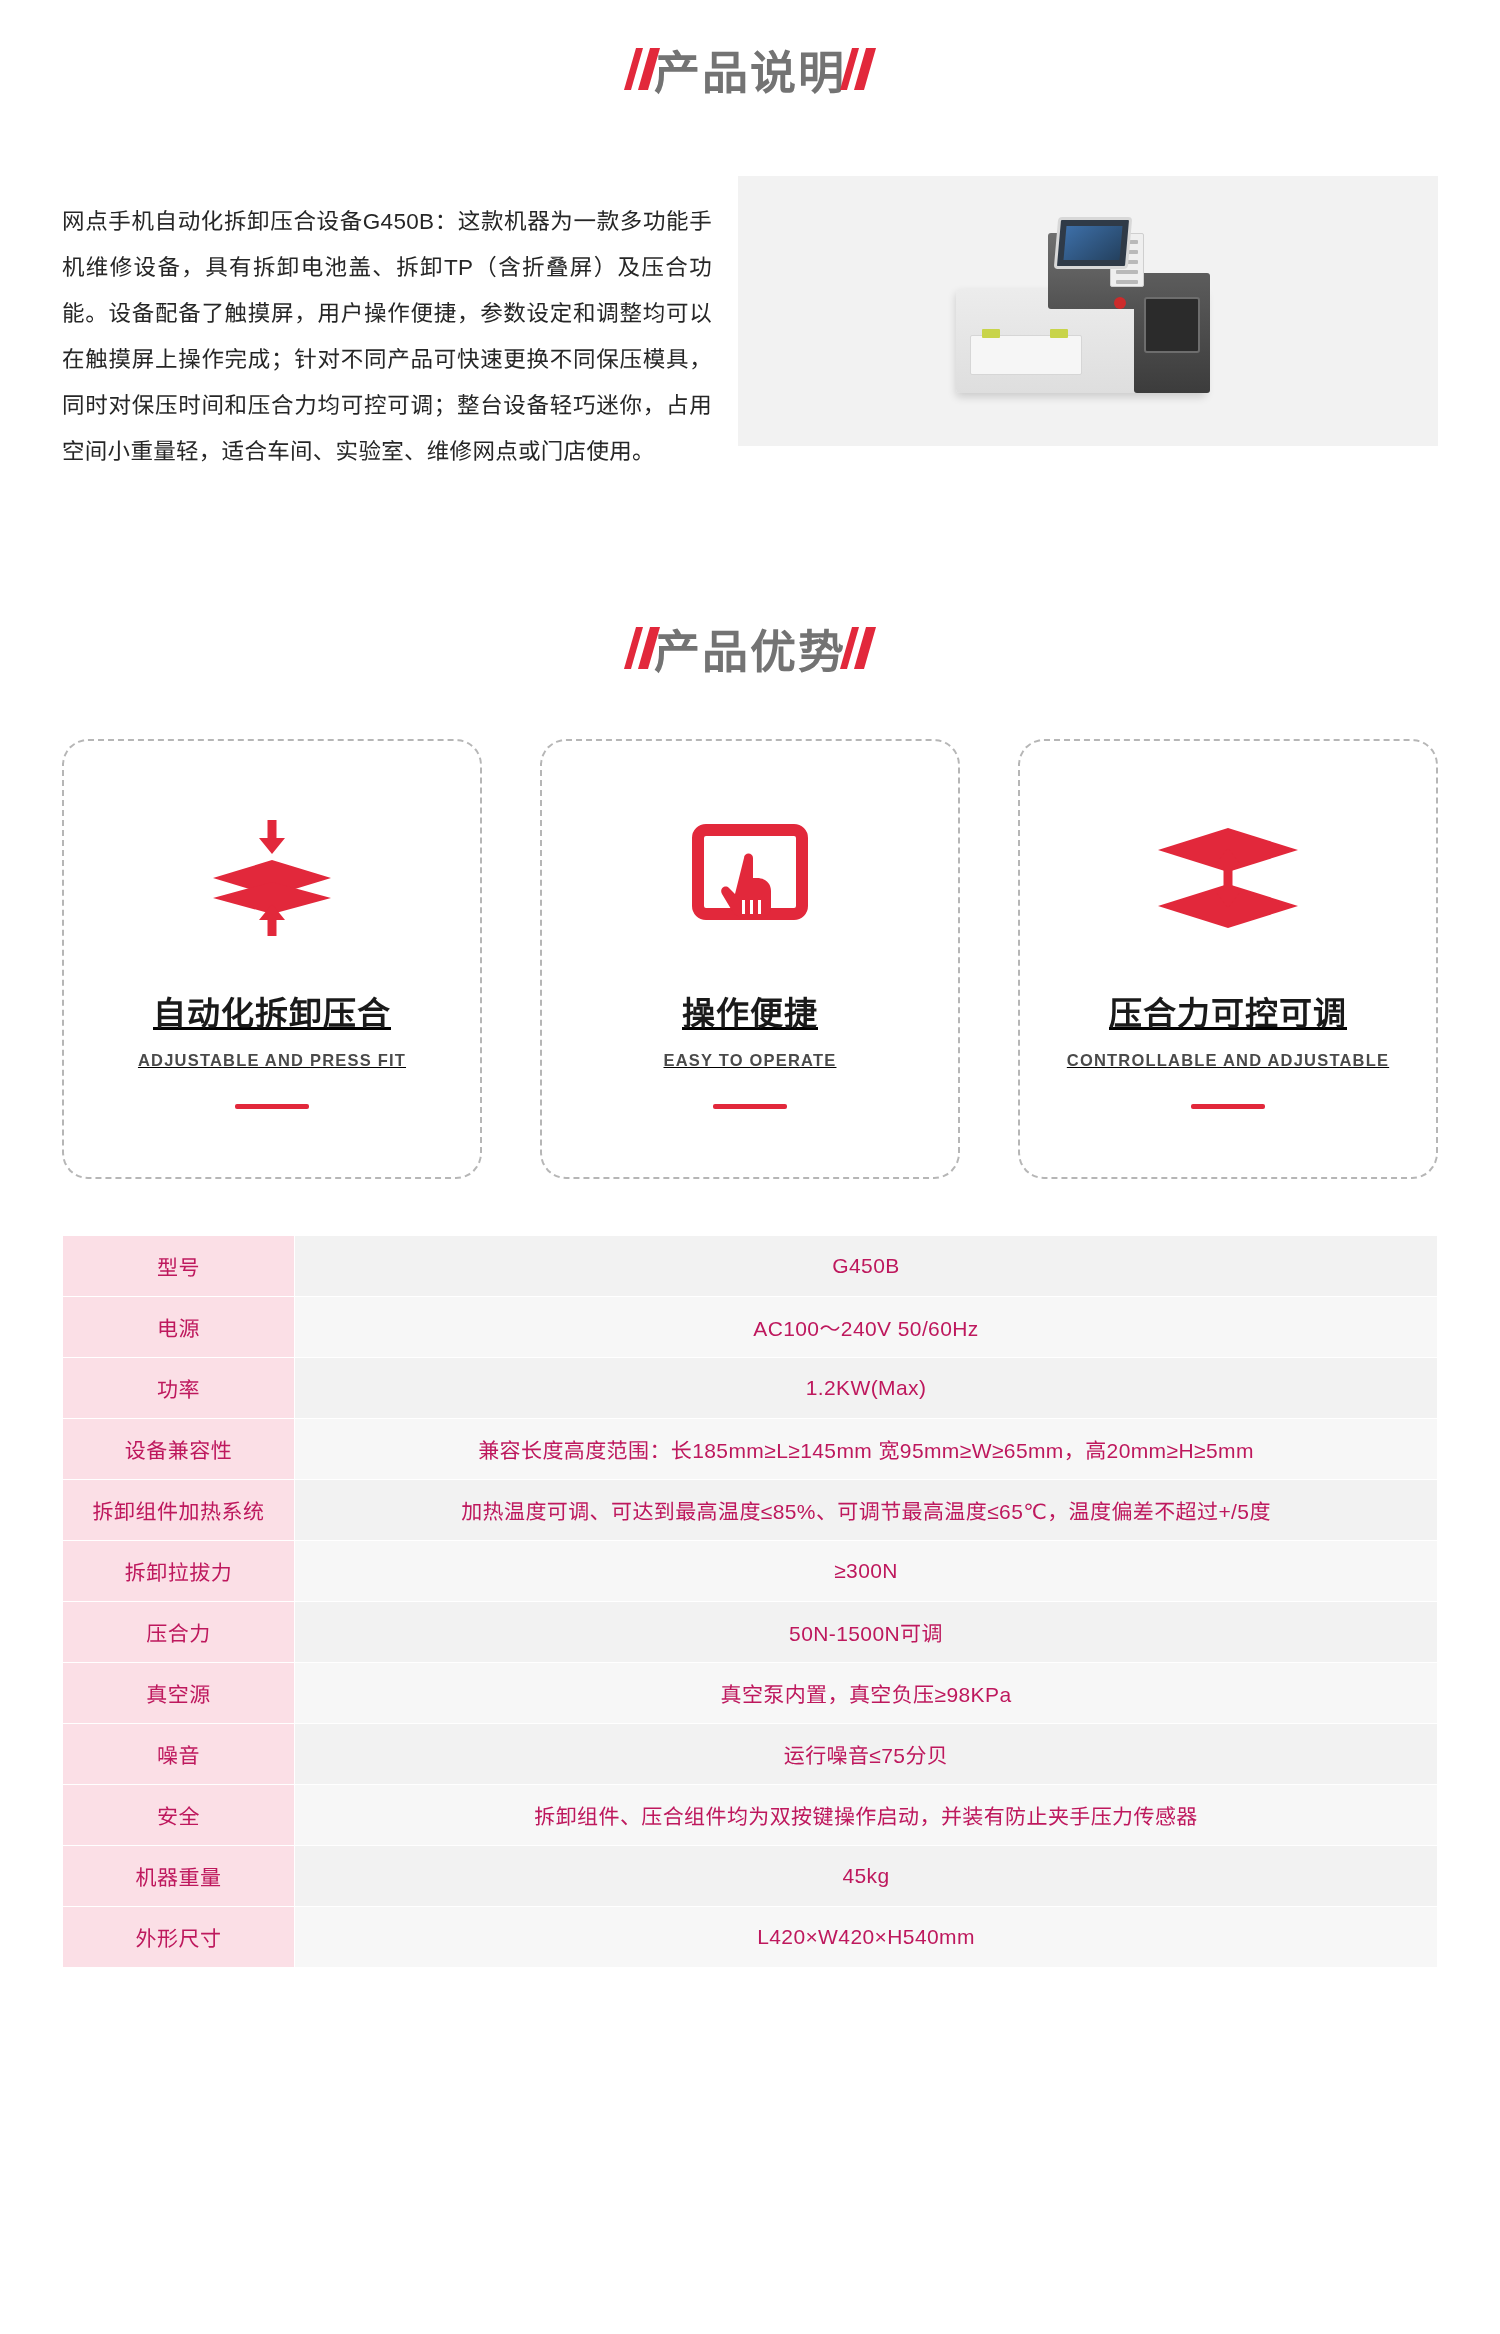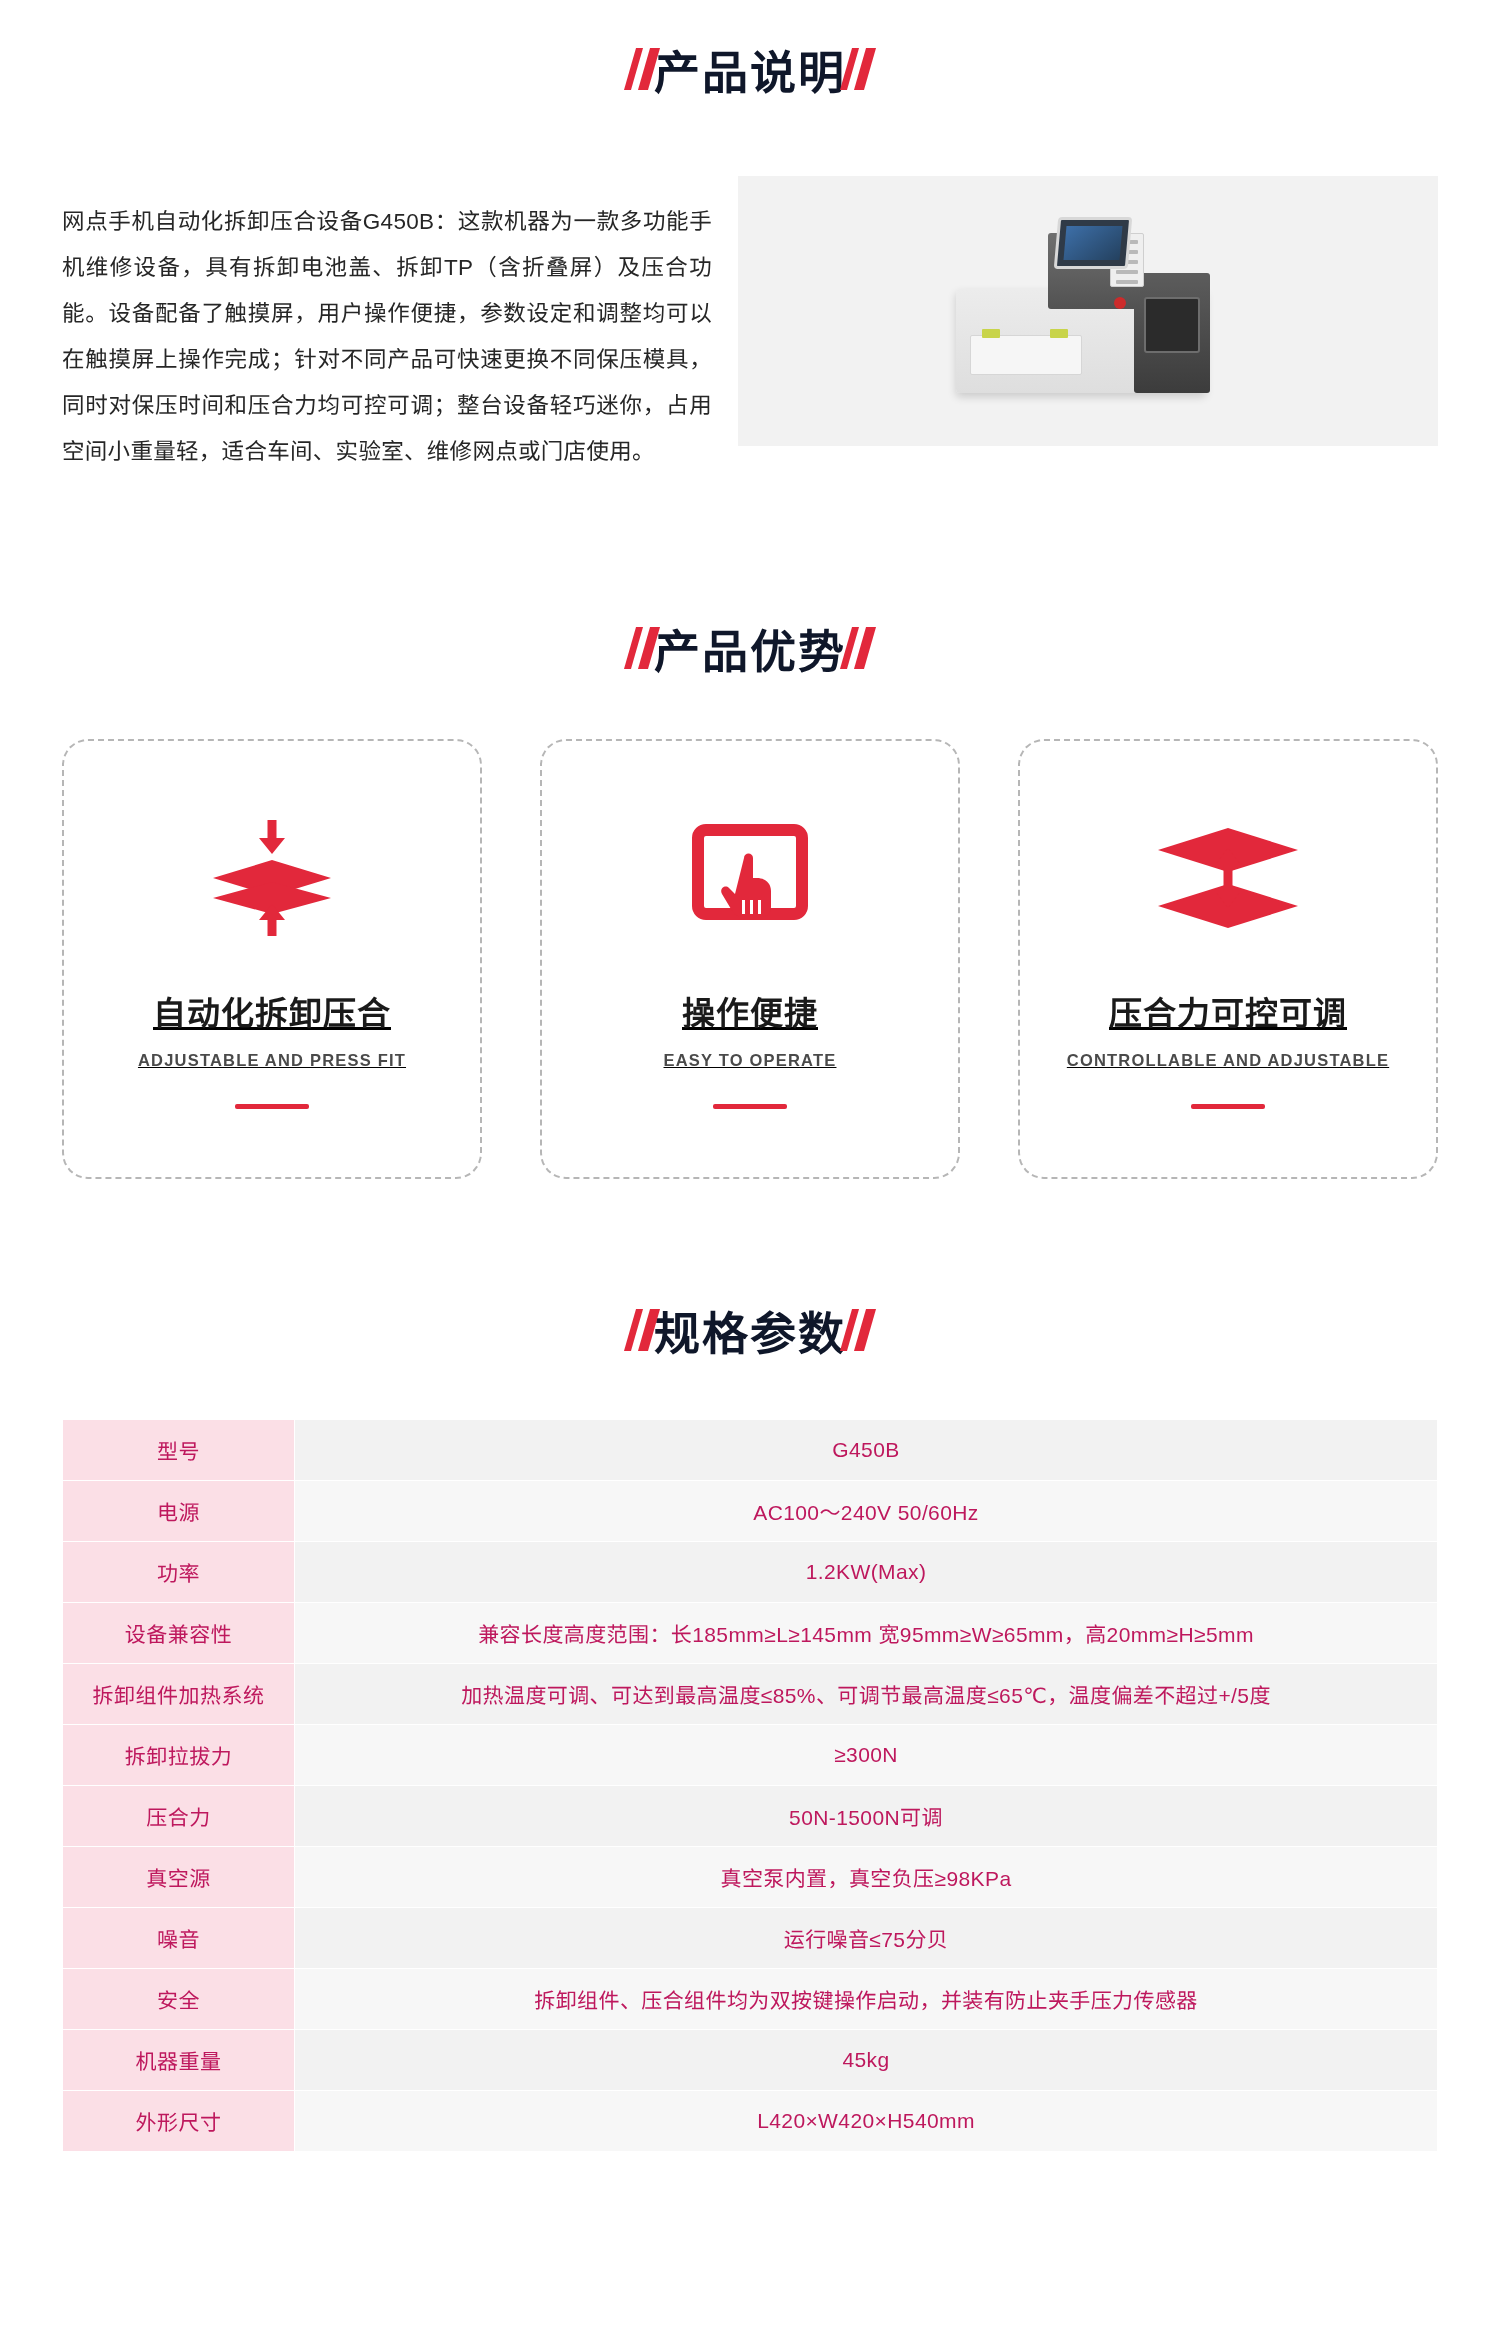--- a/index.html
+++ b/index.html
@@ -18,21 +18,21 @@
     padding: 0 0 60px 0;
   }
 
   
   .section-title {
     display: flex;
     align-items: center;
     justify-content: center;
     font-size: 46px;
     font-weight: bold;
-    color: #0f172a;
+    color: #737373;
     letter-spacing: 2px;
   }
   .slash-group {
     display: flex;
     gap: 7px;
   }
   .slash {
     display: block;
     width: 10px;
     height: 42px;
@@ -355,31 +355,20 @@
           <path d="M68 74 L80 90 L92 74 Z" fill="#e2283b"></path>
         </svg>
       </div>
       <div class="adv-title">压合力可控可调</div>
       <div class="adv-sub">CONTROLLABLE AND ADJUSTABLE</div>
       <div class="adv-rule"></div>
     </div>
 
   </div>
 
-  <div class="section-title title-specs">
-    <span class="slash-group">
-      <i class="slash thin"></i>
-        <i class="slash"></i>
-    </span>
-    <span>规格参数</span>
-    <span class="slash-group">
-      <i class="slash thin"></i>
-        <i class="slash"></i>
-    </span>
-  </div>
 
   <table class="spec-table">
     <tbody id="spec-body">
         <tr>
           <td class="key">型号</td>
           <td class="val">G450B</td>
         </tr>
         <tr>
           <td class="key">电源</td>
           <td class="val">AC100～240V 50/60Hz</td>

